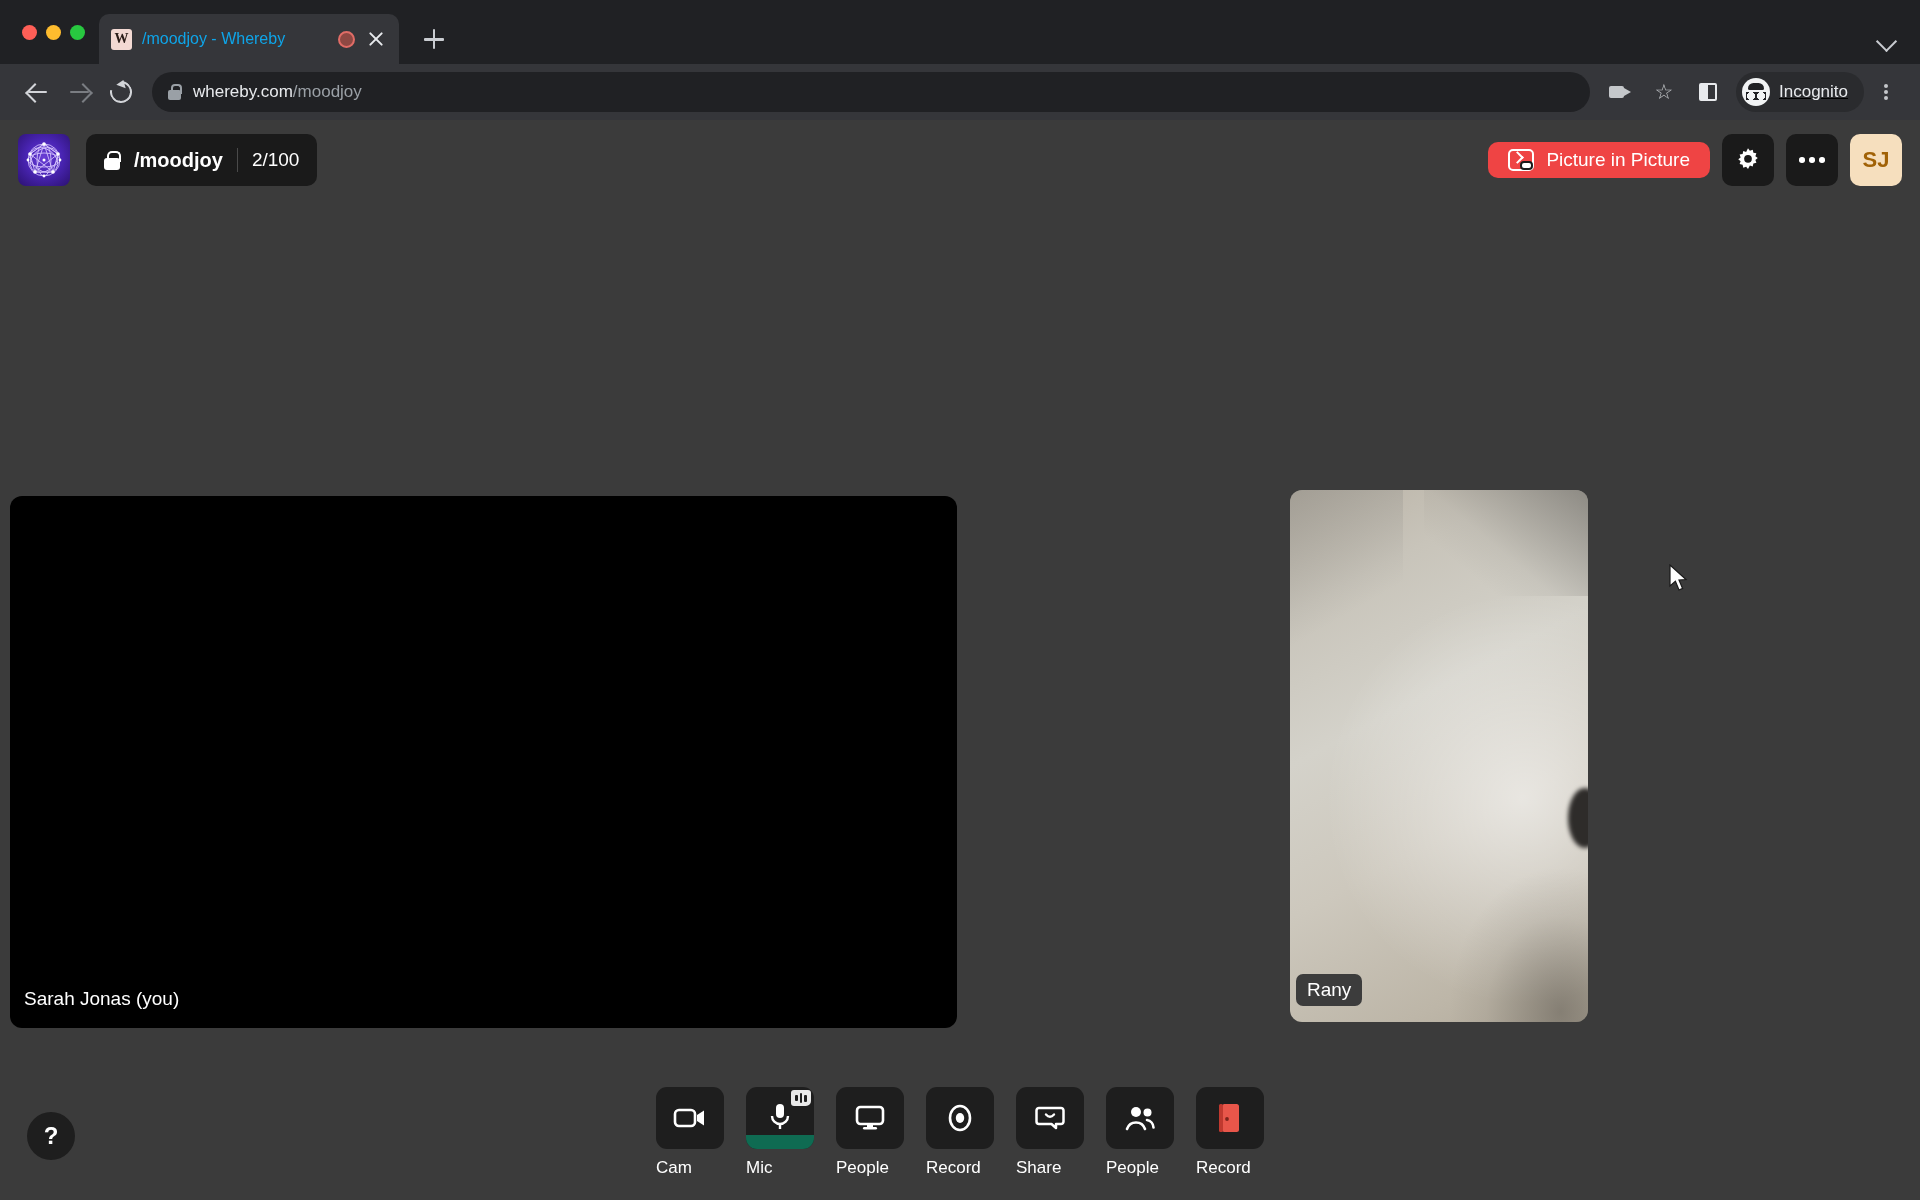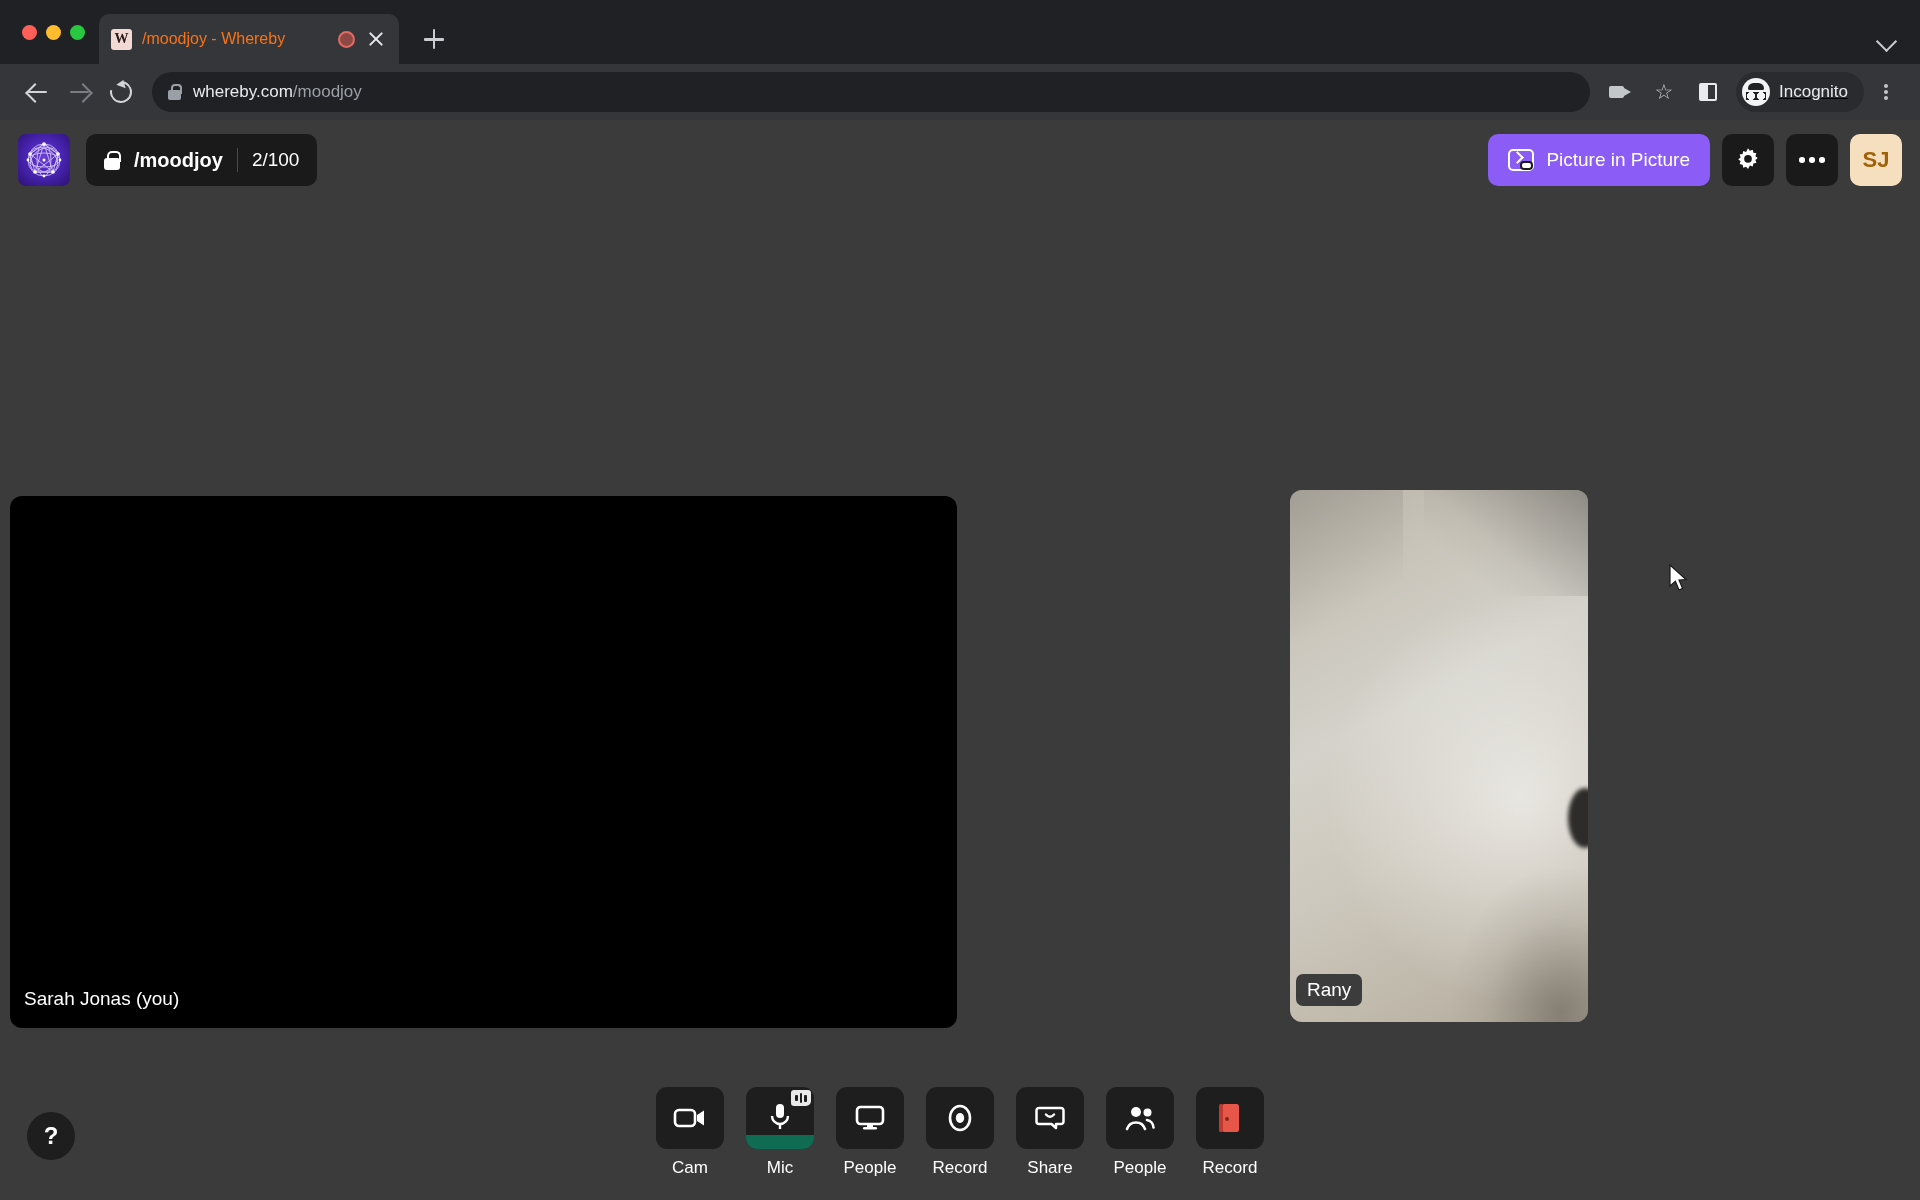--- a/index.html
+++ b/index.html
@@ -31,21 +31,21 @@
   }
   .favicon {
     width: 21px; height: 21px; border-radius: 3px;
     background:#f3d9d3; color:#2a1c18;
     font-family: "Liberation Serif", serif;
     font-size: 14px; font-weight: 700;
     display:flex; align-items:center; justify-content:center;
     flex: 0 0 auto;
   }
   .tab-title {
-    color:#f97316; font-size:16px; white-space:nowrap;
+    color:#0ea5e9; font-size:16px; white-space:nowrap;
     overflow:hidden; text-overflow:ellipsis; flex:1 1 auto;
   }
   .rec-dot {
     width: 17px; height: 17px; border-radius: 50%;
     border: 2.5px solid #e06c66; background:#8e4843; flex:0 0 auto;
   }
   .tab-close {
     width: 22px; height: 22px; flex:0 0 auto; position:relative;
   }
   .tab-close::before, .tab-close::after {
@@ -211,21 +211,21 @@
     border:2.5px solid #fff; border-bottom:none; border-radius:5px 5px 0 0;
   }
   .room-name { color:#fff; font-size:20px; font-weight:700; }
   .vbar { width:1px; height:24px; background:#4a4a4a; }
   .room-count { color:#fff; font-size:19px; }
 
   .hdr-right {
     margin-left:auto; display:flex; align-items:center; gap:12px;
   }
   .pip-btn {
-    height:52px; background:#8b5cf6; border-radius:10px;
+    height:36px; background:#ef4444; border-radius:10px;
     display:flex; align-items:center; gap:12px; padding: 8px 20px;
   }
   .pip-ic { width:26px; height:22px; position:relative; flex:0 0 auto; }
   .pip-ic .frame {
     position:absolute; left:0; top:0; width:26px; height:22px;
     border:2.4px solid #fff; border-radius:5px;
   }
   .pip-ic .inner {
     position:absolute; right:1px; bottom:1px; width:13px; height:9px;
     background:#fff; border-radius:4px; border:2px solid #1a1a1a;
@@ -295,21 +295,21 @@
   .cursor {
     position:absolute; left:1668px; top:364px; width:22px; height:30px;
     pointer-events:none;
   }
 
   
   .controls {
     position:absolute; left:0; bottom:22px; width:1920px;
     display:flex; justify-content:center; align-items:flex-start; gap:22px;
   }
-  .ctrl { width:68px; display:flex; flex-direction:column; align-items:center; gap:9px; }
+  .ctrl { width:68px; display:flex; flex-direction:column; gap:9px; }
   .ctrl-box {
     width:68px; height:62px; background:#1e1e1e; border-radius:11px;
     display:flex; align-items:center; justify-content:center; position:relative;
     overflow:hidden;
   }
   .ctrl-label { color:#fff; font-size:17px; }
 
   .mic-level {
     position:absolute; left:0; bottom:0; width:100%; height:14px;
     background:#0f6b52;

